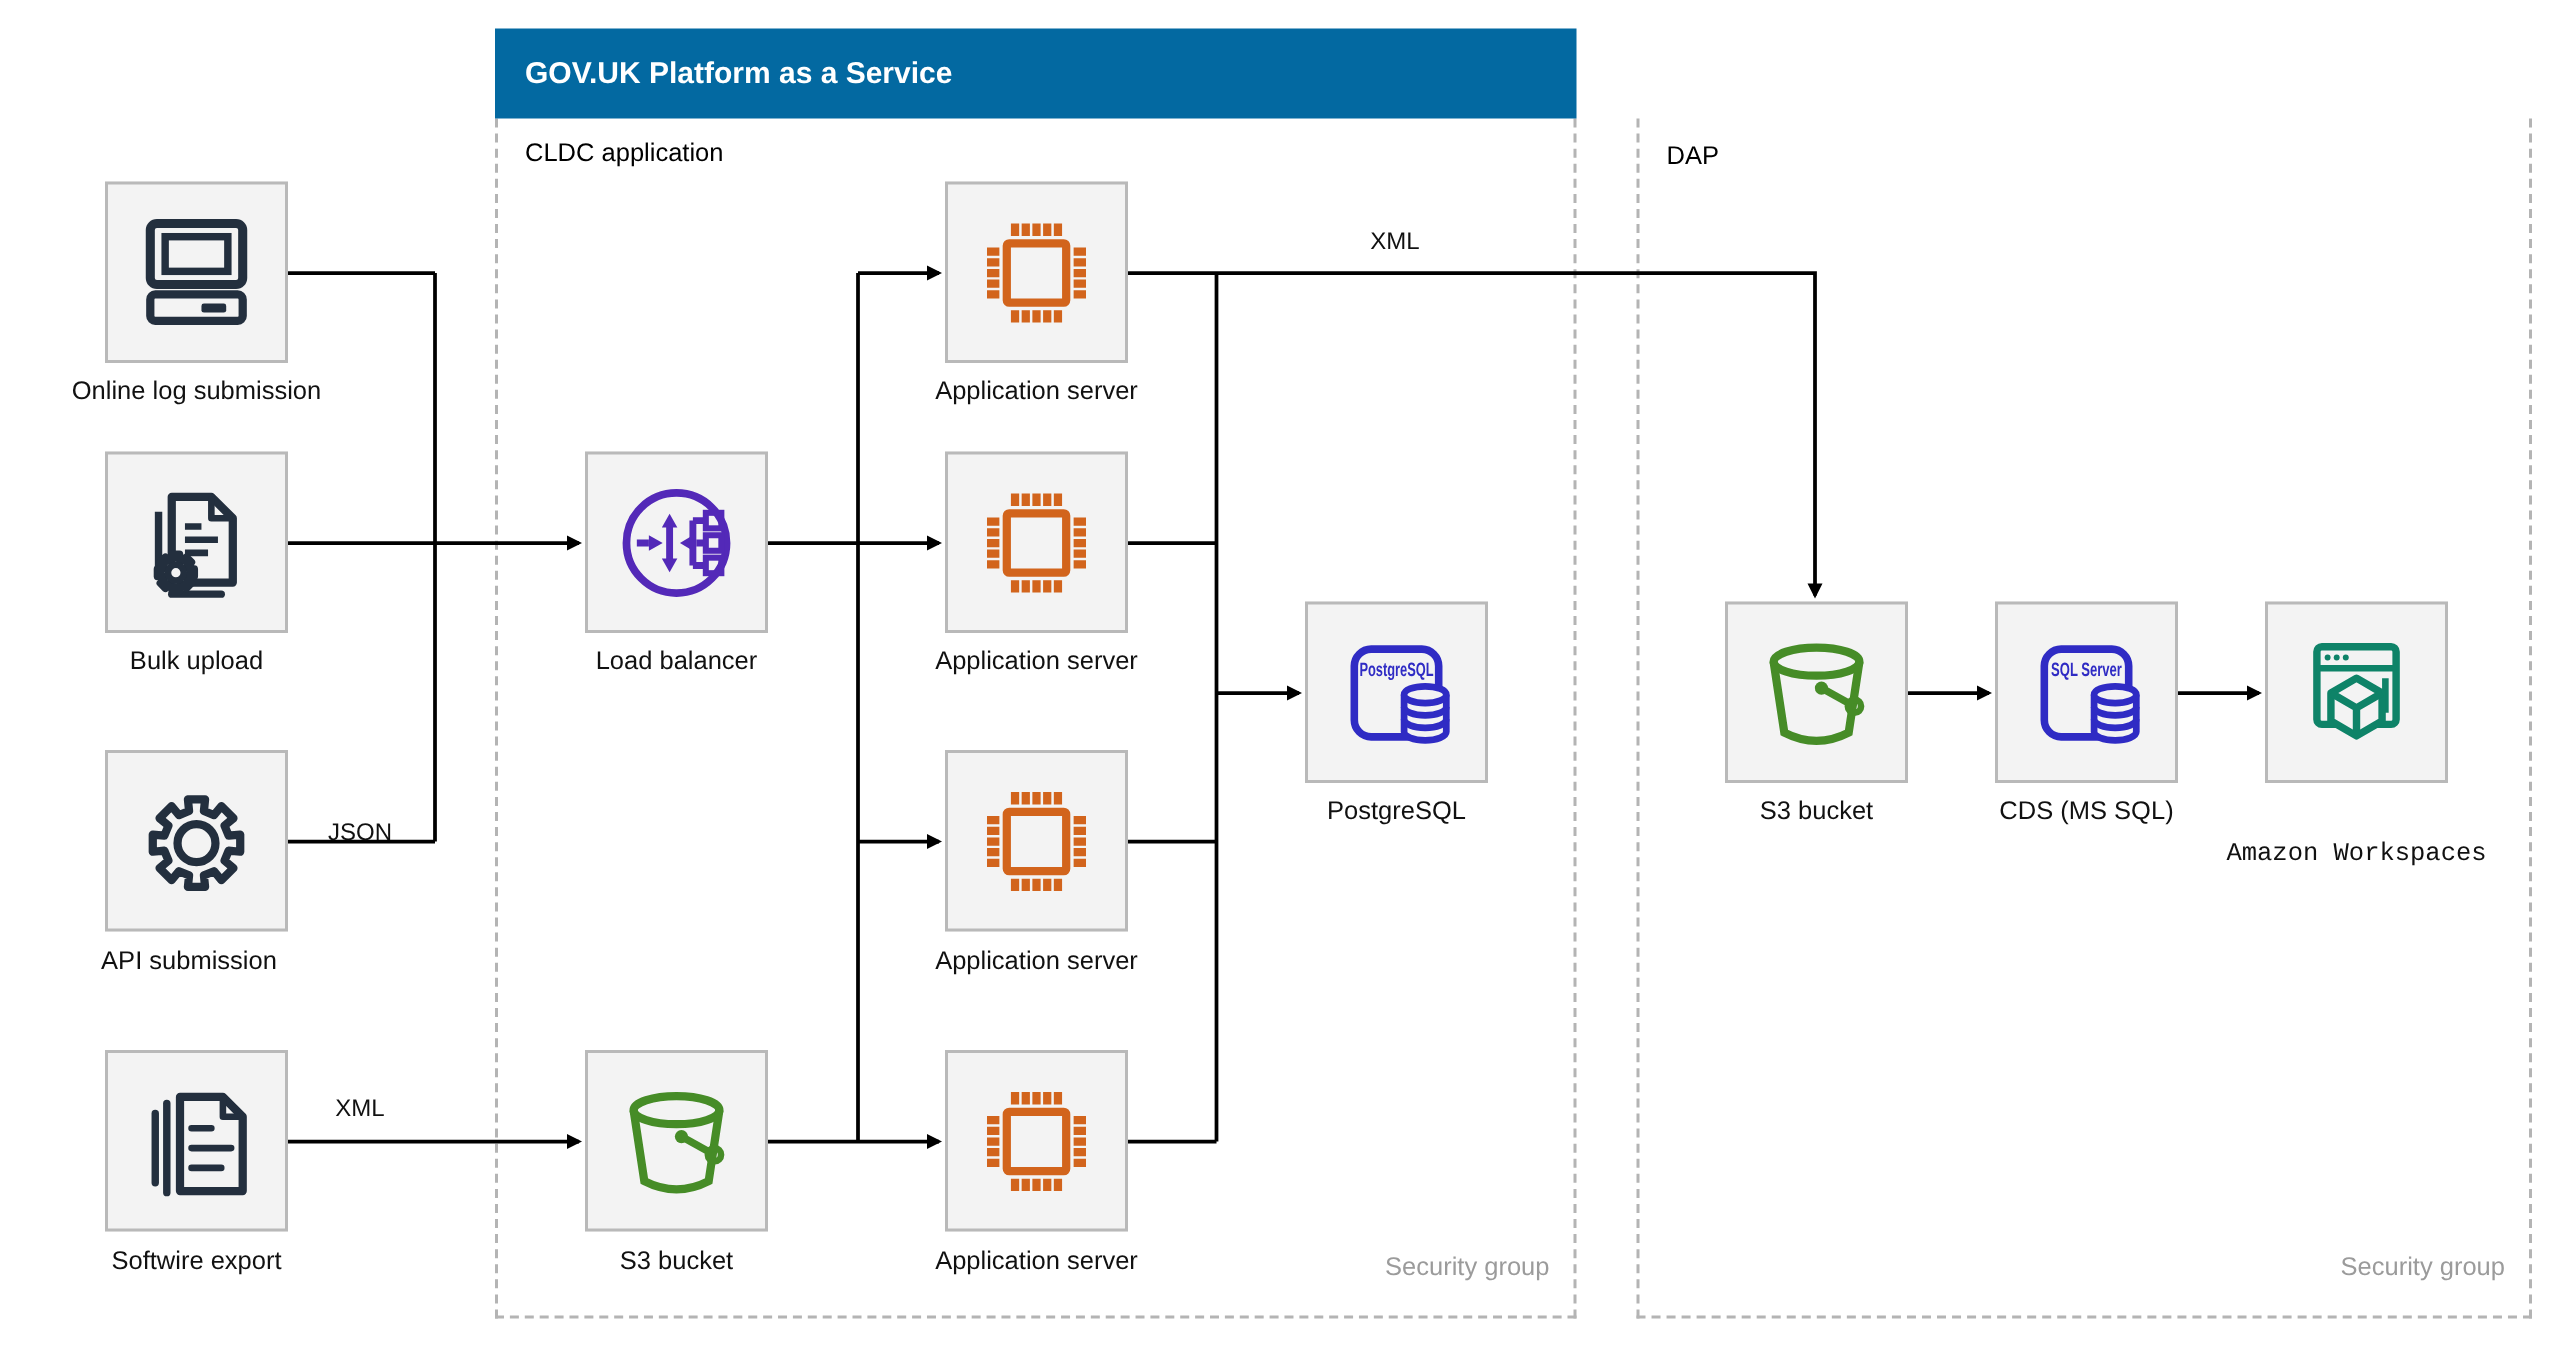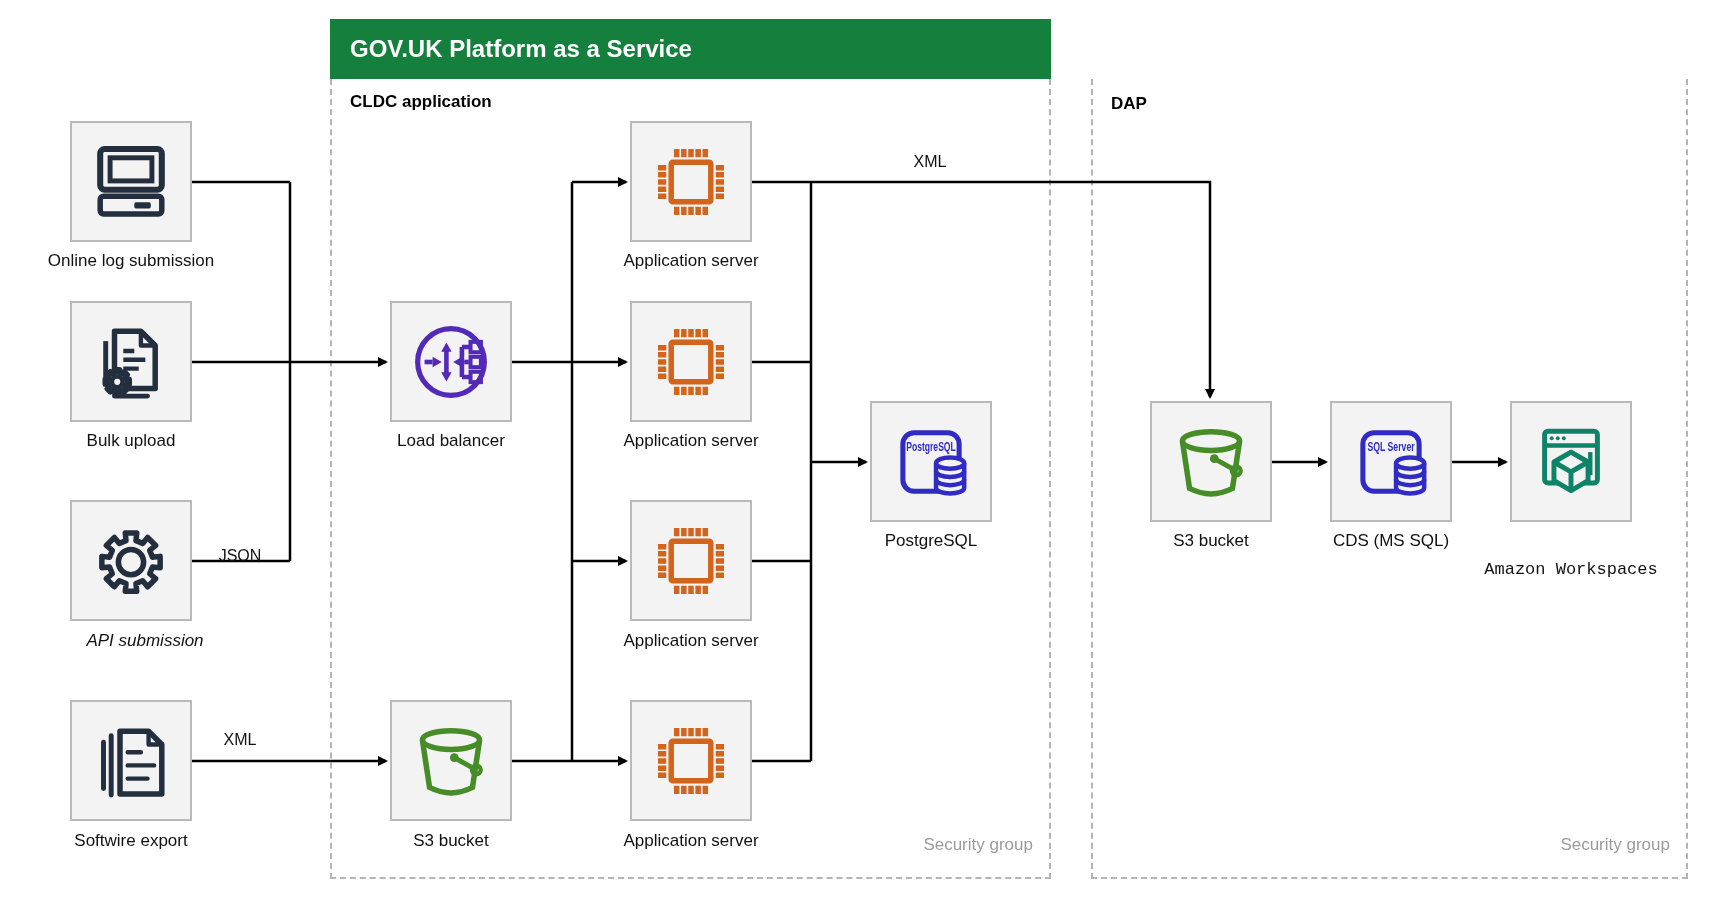--- a/index.html
+++ b/index.html
@@ -1,30 +1,30 @@
 <!DOCTYPE html>
 <html><head>
 <meta charset="utf-8">
 <style>
   html,body{margin:0;padding:0;background:#ffffff;}
   .canvas{
     position:relative;width:1712px;height:902px;background:#ffffff;overflow:hidden;
     font-family:"Liberation Sans", sans-serif;
   }
   .container-header{
-    position:absolute;height:60px;background:#15803d;color:#ffffff;
-    font-size:24px;font-weight:bold;line-height:60px;padding-left:20px;
+    position:absolute;height:60px;background:#0369a1;color:#ffffff;
+    font-size:20px;font-weight:bold;line-height:60px;padding-left:20px;
     box-sizing:border-box;z-index:1;
   }
   .container-body{
     position:absolute;border:2px dashed #b4b4b4;border-top:none;
     box-sizing:border-box;z-index:0;background:transparent;
   }
   .container-subtitle{
-    position:absolute;font-size:17px;font-weight:bold;color:#000000;z-index:1;text-align:center;
+    position:absolute;font-size:17px;font-weight:normal;color:#000000;z-index:1;text-align:center;
   }
   .security-label{
     position:absolute;width:200px;text-align:right;font-size:17px;color:#9b9b9b;z-index:1;
   }
   .edges{position:absolute;left:0;top:0;z-index:2;pointer-events:none;}
   .node{
     position:absolute;width:122px;height:121px;background:#f3f3f3;
     border:2px solid #b9b9b9;box-sizing:border-box;z-index:3;
     display:flex;align-items:center;justify-content:center;
   }
@@ -212,21 +212,21 @@
         <use href="#i-doc-gear"></use>
       </svg>
   </div>
   <div class="node-label" style="left:21px;top:431px;">Bulk upload</div>
 
   <div class="node" style="left:70px;top:500px;">
     <svg class="icon" width="88" height="88">
         <use href="#i-gear"></use>
       </svg>
   </div>
-  <div class="node-label" style="left:35px;top:631px;font-style:italic;">API submission</div>
+  <div class="node-label" style="left:16px;top:631px;">API submission</div>
 
   <div class="node" style="left:70px;top:700px;">
     <svg class="icon" width="88" height="88">
         <use href="#i-doc-stack"></use>
       </svg>
   </div>
   <div class="node-label" style="left:21px;top:831px;">Softwire export</div>
 
   <div class="node" style="left:390px;top:301px;">
     <svg class="icon" width="92" height="92">

